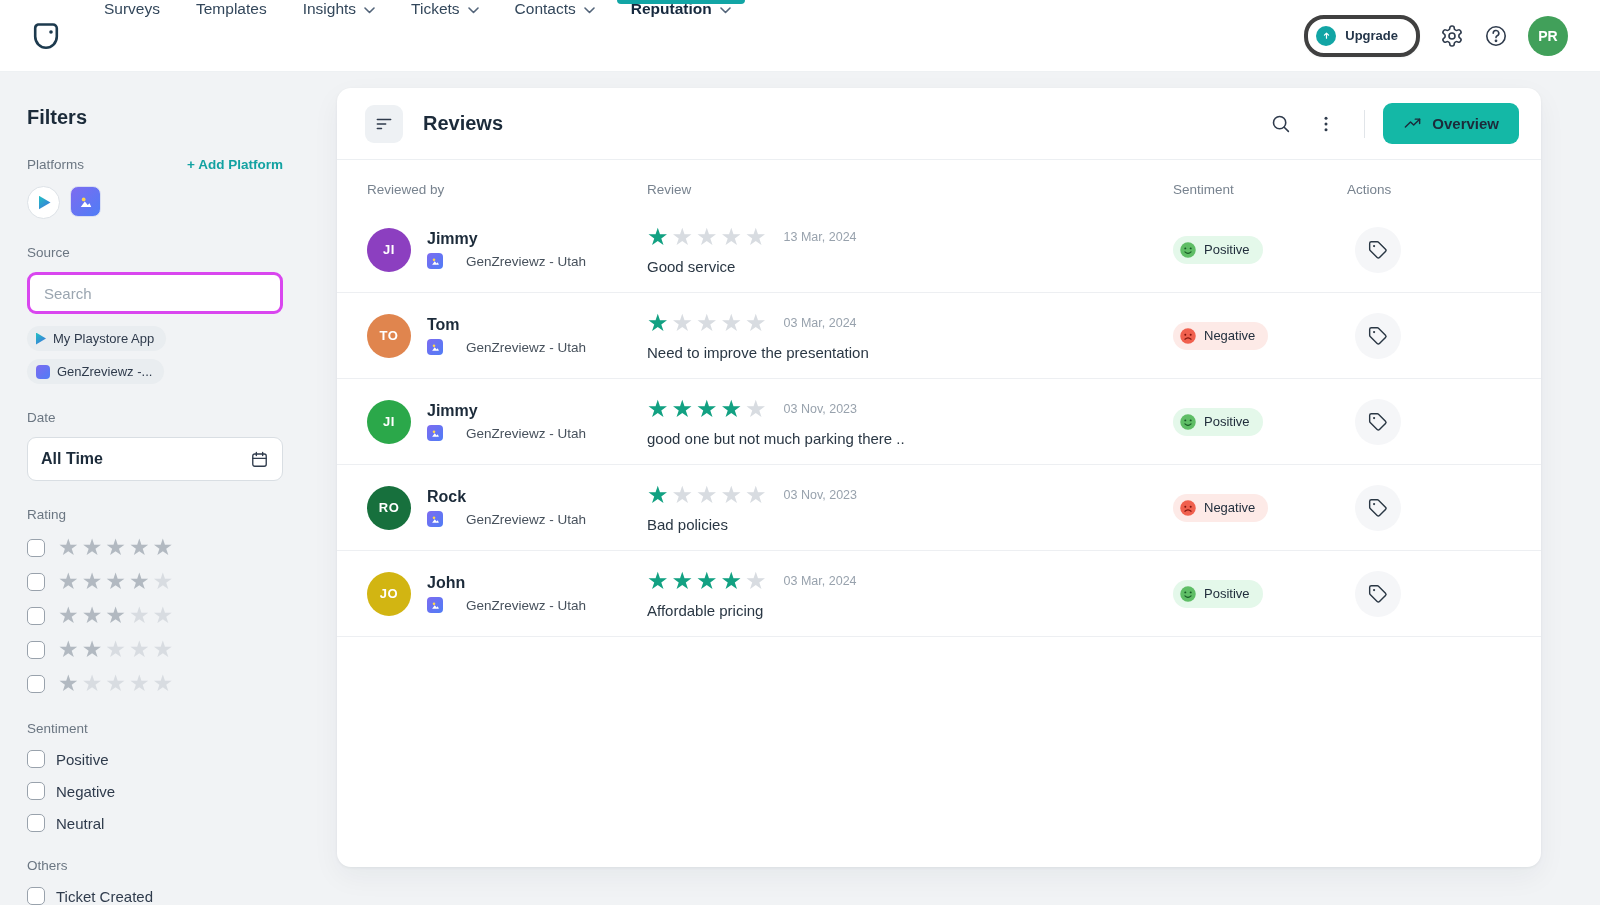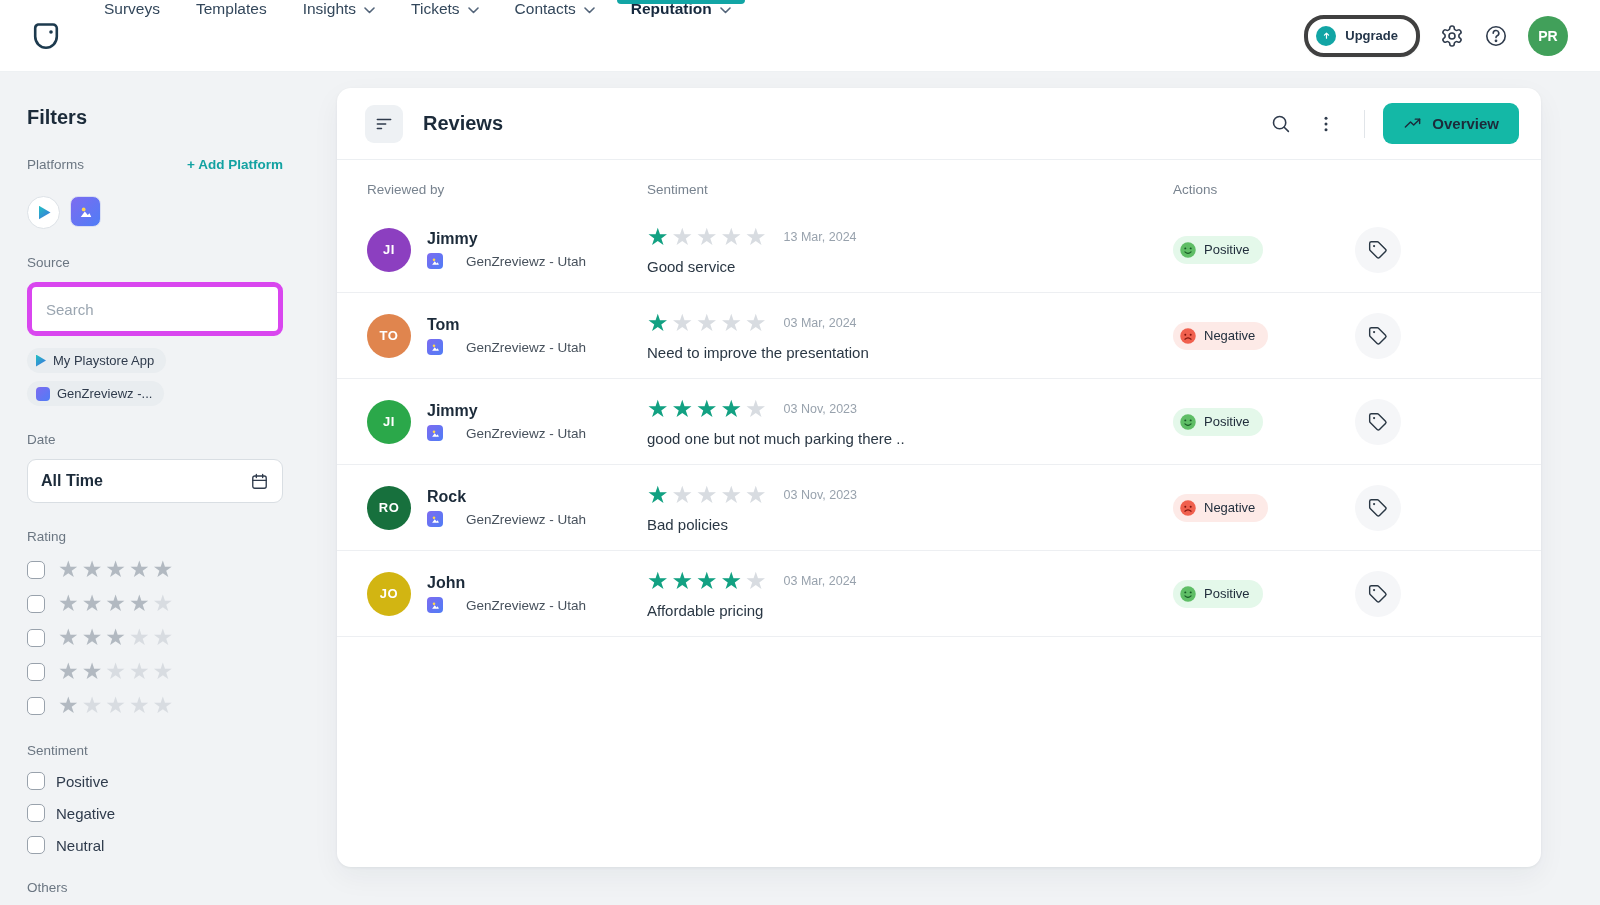--- a/index.html
+++ b/index.html
@@ -47,37 +47,37 @@
 
   
   .page { display:flex; height:833px; }
   .sidebar { width:337px; padding:34px 54px 0 27px; flex:none; overflow:hidden; }
   .content { flex:1; padding:16px 59px 0 0; }
 
   
   .filters-title { font-size:20px; font-weight:bold; color:#1c2b3a; margin-bottom:28px; }
   .f-section { margin-bottom:26px; }
   .f-label { font-size:13.5px; color:#6b7682; }
-  .sec-head { display:flex; justify-content:space-between; align-items:center; margin-bottom:24px; }
+  .sec-head { display:flex; justify-content:space-between; align-items:center; margin-bottom:14px; }
   .add-link { font-size:13.5px; font-weight:bold; color:#12a2a2; }
   .pf-row { display:flex; gap:10px; }
   .pf-play {
     width:33px; height:33px; border-radius:50%; background:#fff; border:1px solid #dde2e7;
     display:grid; place-items:center;
   }
   .play-tri { width:12px; height:14px; margin-left:2px;
     background:linear-gradient(140deg,#22c1c3,#3f6ce0);
     clip-path:polygon(0 0, 100% 50%, 0 100%); }
   .pf-app {
     width:31px; height:31px; border-radius:8px;
     background:linear-gradient(135deg,#7d6bf0,#4f7df6);
     display:grid; place-items:center; border:1px solid #d9def3;
   }
   .search-input {
-    width:100%; height:54px; border:5px solid #d946ef; border-radius:9px;
+    width:100%; height:42px; border:3px solid #d946ef; border-radius:9px;
     padding:0 14px; font-size:15px; color:#2f3b4c; background:#fff; outline:none;
   }
   .search-input::placeholder { color:#9aa5b0; }
   .chips { display:flex; gap:8px; margin-top:12px; flex-wrap:wrap; }
   .chip {
     display:inline-flex; align-items:center; gap:7px; background:#e9edf0;
     border-radius:14px; padding:5px 12px 5px 9px; font-size:13px; color:#2f3b4c;
   }
   .chip-ic { display:inline-block; }
   .ic-playstore { width:10px; height:12px; background:linear-gradient(140deg,#22c1c3,#3f6ce0);
@@ -365,20 +365,21 @@
               <polyline points="3 16.5 9.5 10 13.5 14 21 6.5"></polyline>
               <polyline points="15.5 6.5 21 6.5 21 12"></polyline>
             </svg>
             <span>Overview</span>
           </button>
         </div>
       </div>
 
       <div class="thead tgrid">
         <span>Reviewed by</span>
+        <span>Review</span>
         <span>Sentiment</span>
         <span>Actions</span>
       </div>
 
       <div class="tbody">
           <div class="trow tgrid">
     <div class="cell-user">
       <div class="avatar" style="background: rgb(140, 63, 192);">JI</div>
       <div>
         <div class="user-name">Jimmy</div>

